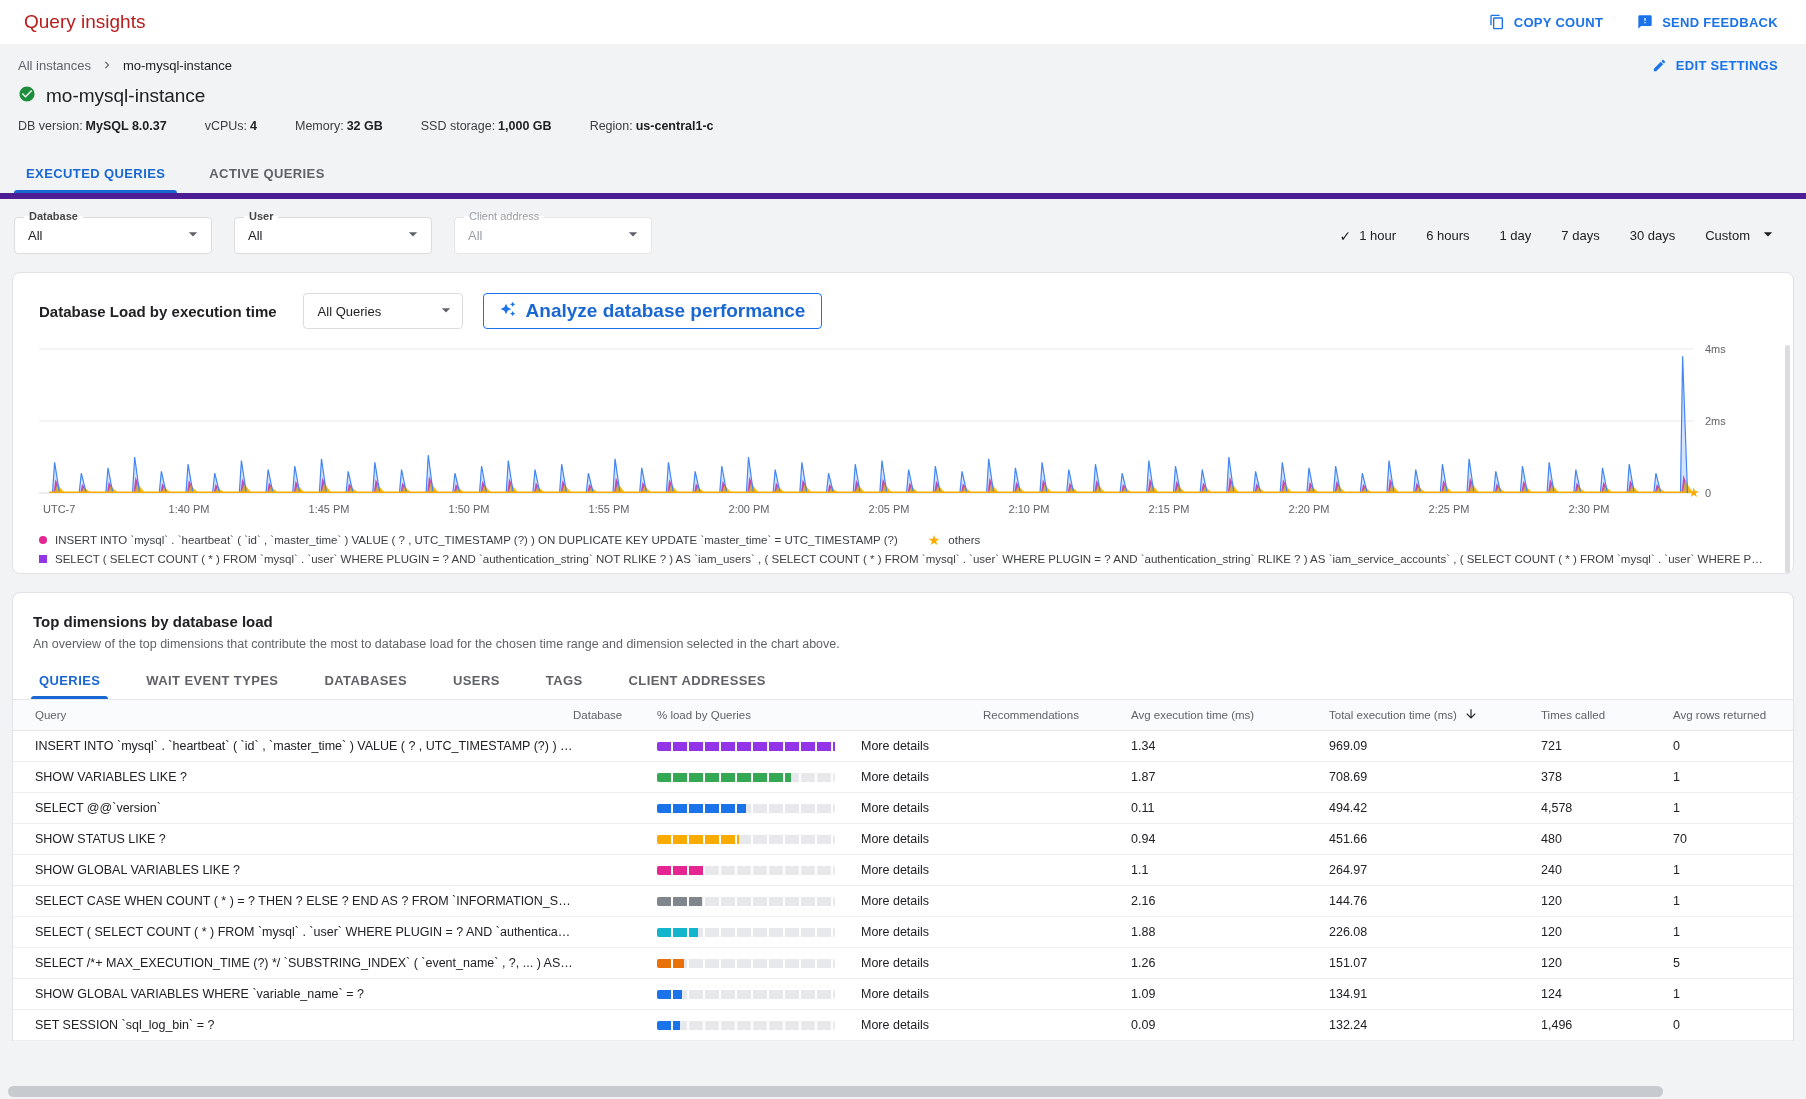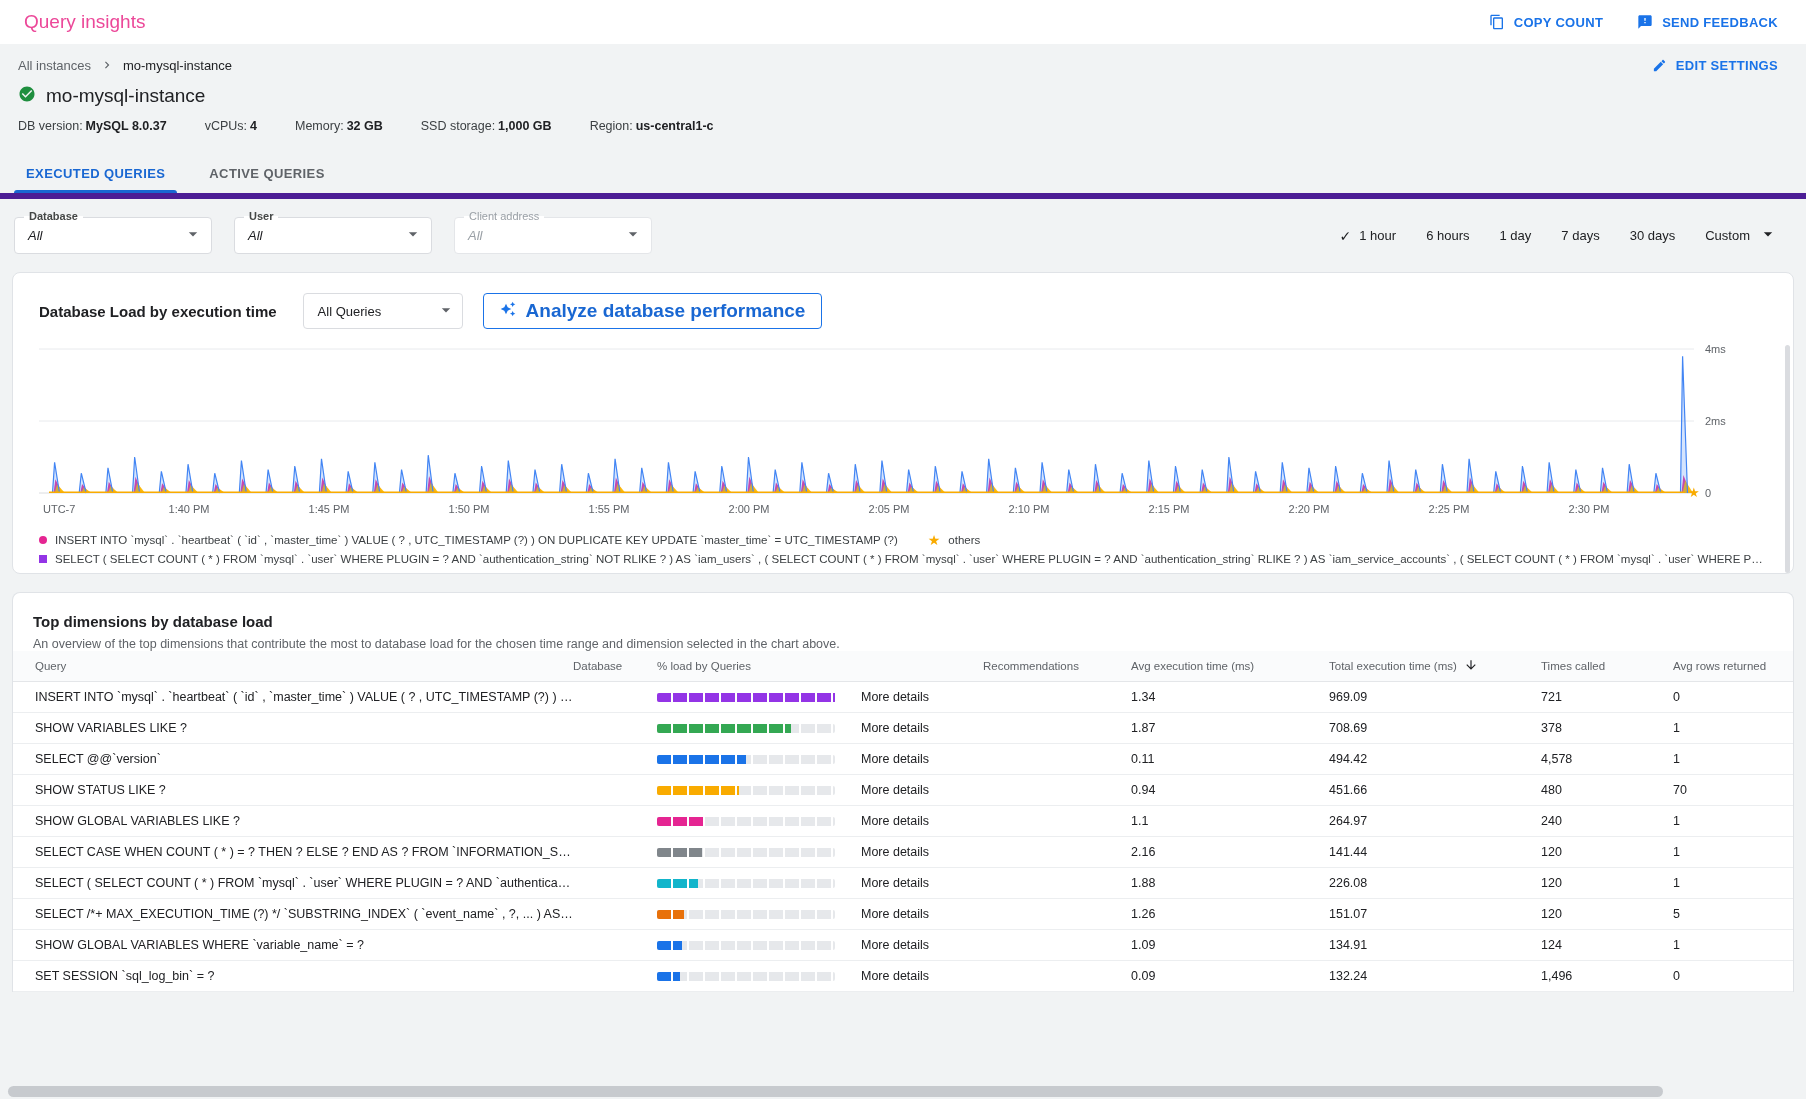--- a/index.html
+++ b/index.html
@@ -5,21 +5,21 @@
   * { box-sizing: border-box; }
   html,body { margin:0; padding:0; }
   body {
     width:1806px; height:1099px; overflow:hidden; position:relative;
     font-family:"Liberation Sans","DejaVu Sans",sans-serif;
     background:#fff; color:#202124;
   }
   
   .topbar { height:44px; display:flex; align-items:center; justify-content:space-between;
             padding:0 28px 0 24px; background:#fff; }
-  .page-title { font-size:19px; color:#ec4899; }
+  .page-title { font-size:19px; color:#b91c1c; }
   .topbar-actions { display:flex; align-items:center; gap:34px; }
   .text-btn { display:flex; align-items:center; gap:9px; color:#1a73e8; font-size:13px;
               font-weight:700; letter-spacing:.3px; cursor:pointer; }
   .text-btn svg { display:block; }
 
   
   .content { background:#f1f3f4; height:1055px; position:relative; }
   .crumb-row { display:flex; justify-content:space-between; align-items:center; padding:14px 28px 0 18px; }
   .crumbs { display:flex; align-items:flex-start; gap:9px; font-size:13px; }
   .crumb-parent { color:#5f6368; cursor:pointer; }
@@ -39,21 +39,21 @@
                        background:#1967d2; border-radius:3px 3px 0 0; }
 
   
   .filters-row { display:flex; align-items:center; justify-content:space-between; padding:18px 28px 2px 14px; }
   .selects { display:flex; gap:22px; }
   .select-box { position:relative; width:198px; height:37px; background:#fff; border:1px solid #dadce0;
                 border-radius:4px; display:flex; align-items:center; justify-content:space-between;
                 padding:0 8px 0 13px; cursor:pointer; }
   .float-label { position:absolute; top:-8px; left:9px; font-size:11px; font-weight:700; color:#444746;
                  background:linear-gradient(to bottom,#f1f3f4 46%,#ffffff 46%); padding:0 5px; }
-  .select-value { font-size:13px; color:#202124;font-style:italic; }
+  .select-value { font-size:13px; color:#202124; }
   .select-box.disabled { border-color:#e4e6e9; }
   .select-box.disabled .select-value { color:#9aa0a6; }
   .select-box.disabled .float-label { color:#9aa0a6; font-weight:400; }
   .time-ranges { display:flex; align-items:center; gap:30px; font-size:13px; font-weight:500; color:#202124; }
   .range-item { display:flex; align-items:center; gap:8px; cursor:pointer; white-space:nowrap; }
   .range-check { font-size:14px; }
 
   
   .card { background:#fff; border:1px solid #e0e3e7; border-radius:8px; margin:16px 12px 0; }
   .chart-card { padding:20px 26px 8px; position:relative; }
@@ -462,20 +462,28 @@
             <span class="txt">SELECT ( SELECT COUNT ( * ) FROM `mysql` . `user` WHERE PLUGIN = ? AND `authentication_string` NOT RLIKE ? ) AS `iam_users` , ( SELECT COUNT ( * ) FROM `mysql` . `user` WHERE PLUGIN = ? AND `authentication_string` RLIKE ? ) AS `iam_service_accounts` , ( SELECT COUNT ( * ) FROM `mysql` . `user` WHERE PLUGI...</span>
           </div>
         </div>
       </div>
     <div class="v-scrollbar"></div>
   </div>
 
   <div class="card dim-card">
     <div class="dim-title">Top dimensions by database load</div>
     <div class="dim-sub">An overview of the top dimensions that contribute the most to database load for the chosen time range and dimension selected in the chart above.</div>
+    <div class="dim-tabs" id="dim-tabs">
+        <div class="tab active">QUERIES</div>
+        <div class="tab">WAIT EVENT TYPES</div>
+        <div class="tab">DATABASES</div>
+        <div class="tab">USERS</div>
+        <div class="tab">TAGS</div>
+        <div class="tab">CLIENT ADDRESSES</div>
+      </div>
 
     <div class="t-grid t-head">
       <div class="c-query">Query</div>
       <div>Database</div>
       <div>% load by Queries</div>
       <div></div>
       <div>Recommendations</div>
       <div>Avg execution time (ms)</div>
       <div class="total-head">
         <span>Total execution time (ms)</span>
@@ -566,21 +574,21 @@
           <div class="c-query">SELECT CASE WHEN COUNT ( * ) = ? THEN ? ELSE ? END AS ? FROM `INFORMATION_SCHEM...</div>
           <div></div>
           <div>
             <div class="bar-track">
               <div class="bar-fill" style="width: 25%; background: repeating-linear-gradient(90deg, rgb(128, 134, 139) 0px, rgb(128, 134, 139) 14px, rgb(255, 255, 255) 14px, rgb(255, 255, 255) 16px);"></div>
             </div>
           </div>
           <div class="c-details">More details</div>
           <div></div>
           <div>2.16</div>
-          <div>141.44</div>
+          <div>144.76</div>
           <div>120</div>
           <div>1</div>
         </div>
         <div class="t-grid t-row">
           <div class="c-query">SELECT ( SELECT COUNT ( * ) FROM `mysql` . `user` WHERE PLUGIN = ? AND `authentication...</div>
           <div></div>
           <div>
             <div class="bar-track">
               <div class="bar-fill" style="width: 23%; background: repeating-linear-gradient(90deg, rgb(18, 181, 203) 0px, rgb(18, 181, 203) 14px, rgb(255, 255, 255) 14px, rgb(255, 255, 255) 16px);"></div>
             </div>

